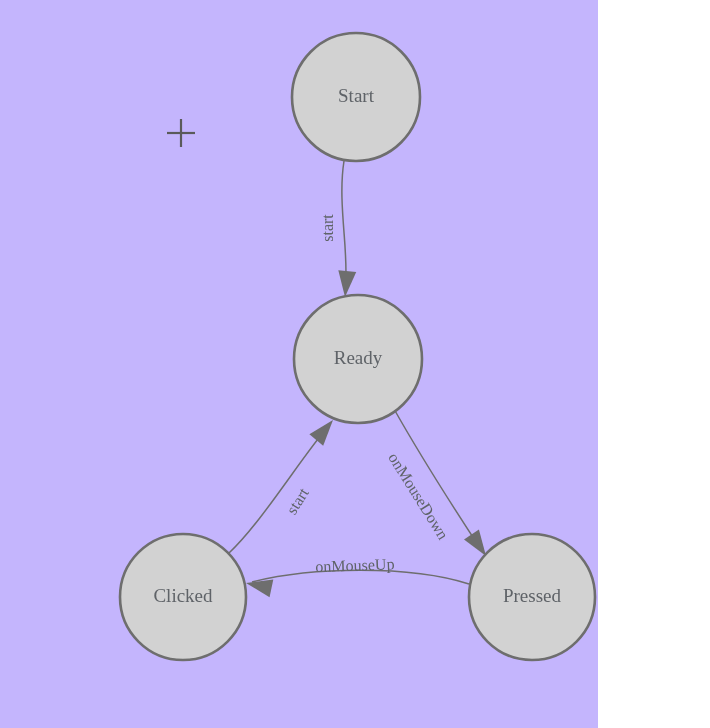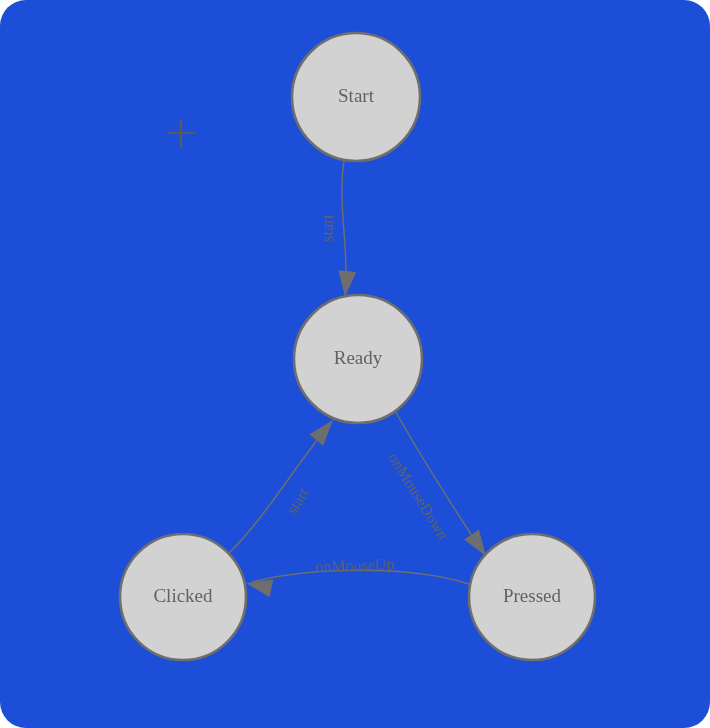--- a/index.html
+++ b/index.html
@@ -2,26 +2,25 @@
 <html><head>
 <meta charset="utf-8">
 <style>
   html, body {
     margin: 0;
     padding: 0;
     background: #ffffff;
   }
   #canvas-root {
     position: relative;
-    width: 710px;
+    width: 598px;
     height: 728px;
-    background: #1d4ed8;
+    background: #c4b5fd;
     overflow: hidden;
     font-family: "Liberation Serif", "DejaVu Serif", serif;
-    border-radius: 26px;
   }
   svg#diagram {
     position: absolute;
     top: 0;
     left: 0;
     width: 710px;
     height: 728px;
     display: block;
   }
   .node-circle {

